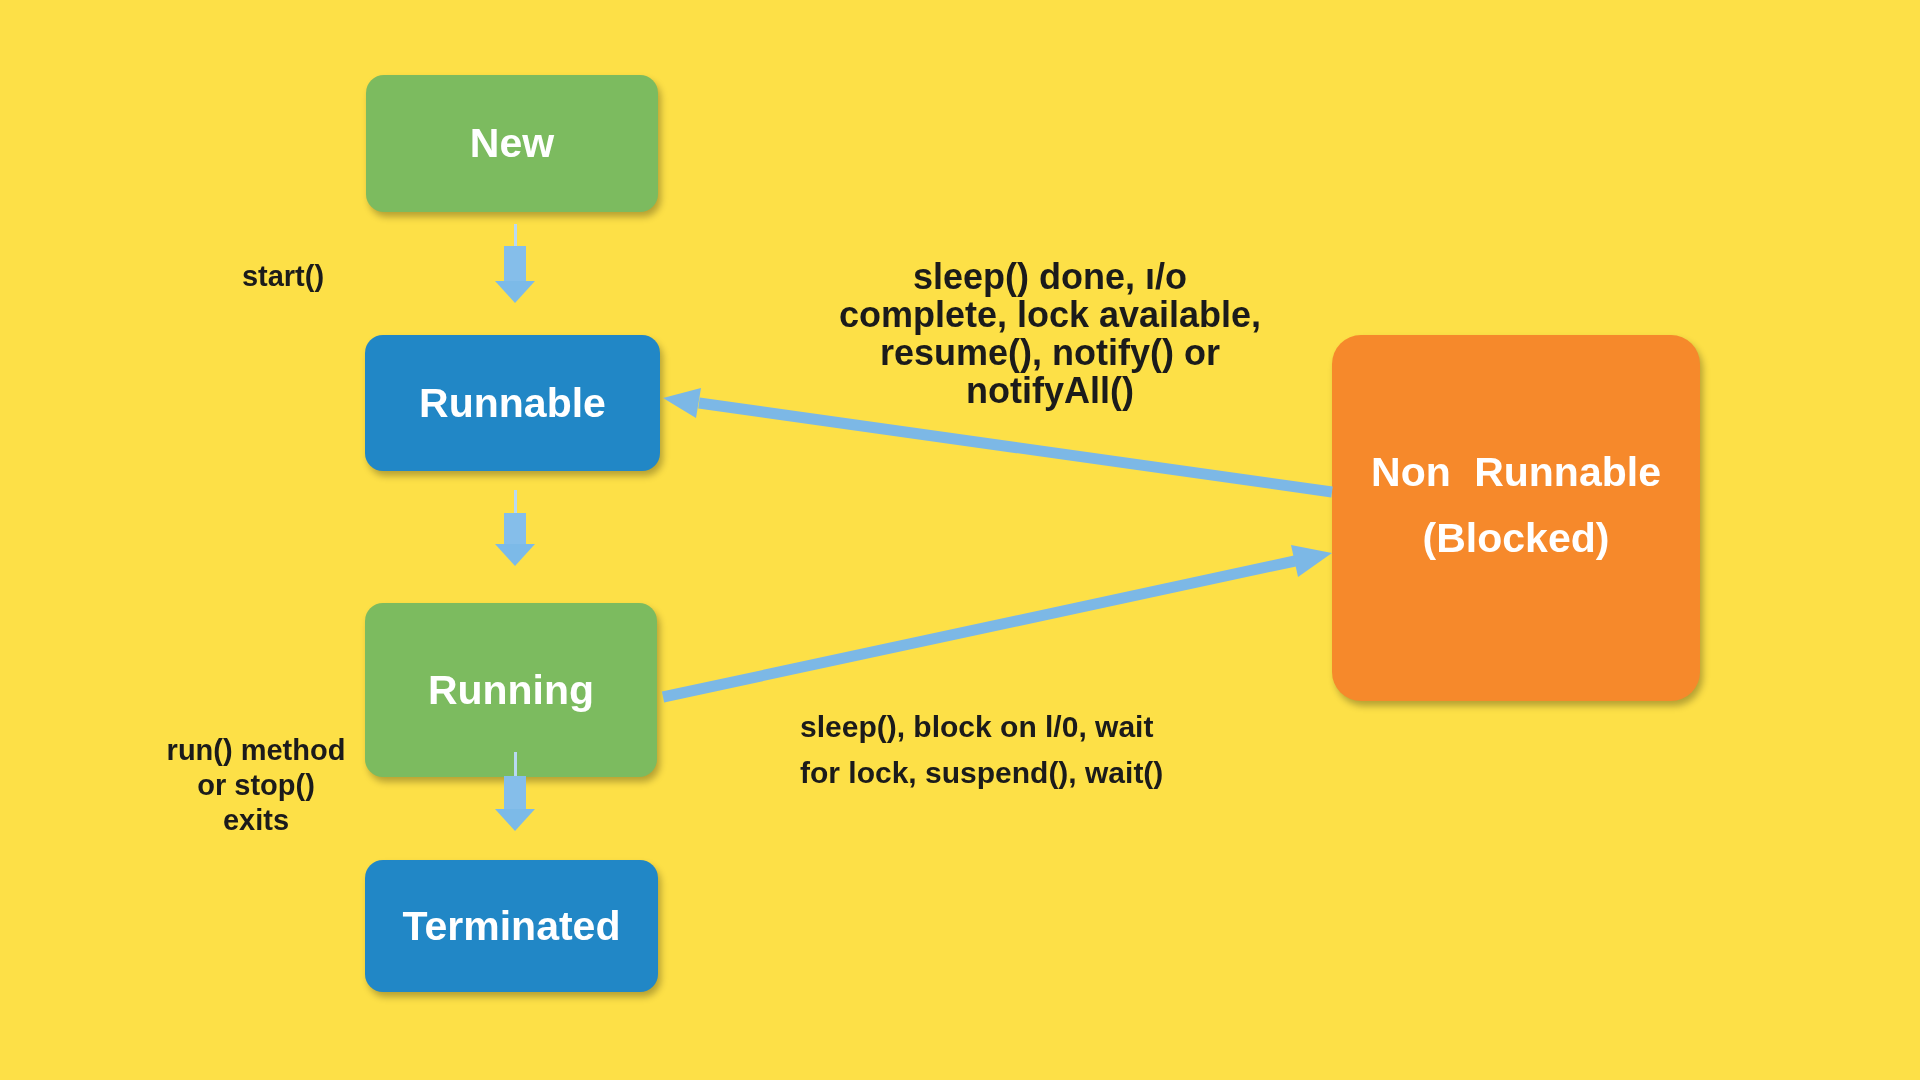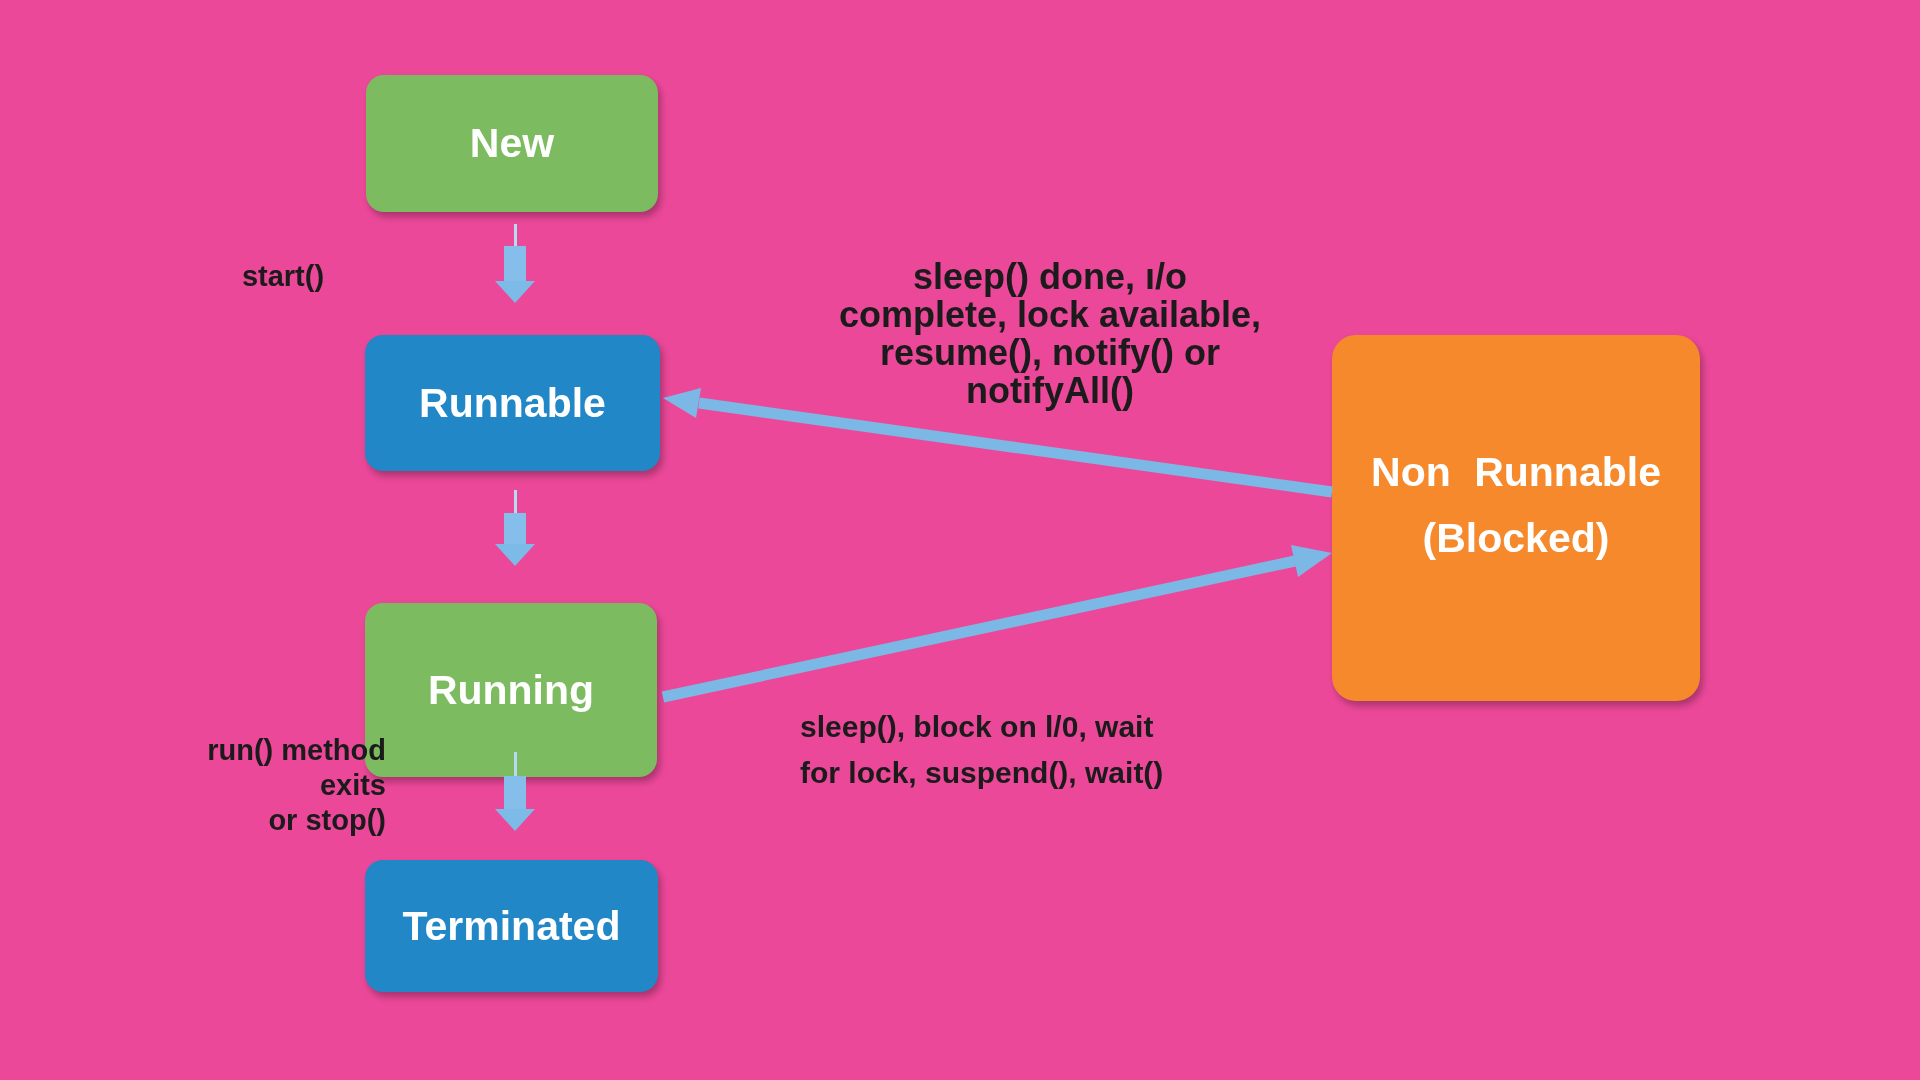--- a/index.html
+++ b/index.html
@@ -1,45 +1,46 @@
 <!DOCTYPE html>
 <html><head>
 <meta charset="utf-8">
 <style>
   html,body{margin:0;padding:0;background:#ffffff;}
   #canvas{
     position:relative;
     width:1920px;height:1080px;
-    background:#ec4899;
+    background:#fde047;
     overflow:hidden;
     font-family:"Liberation Sans", sans-serif;
   }
   .state-box{
     position:absolute;
     display:flex;align-items:center;justify-content:center;
     border-radius:18px;
     box-shadow:3px 5px 7px rgba(0,0,0,0.28);
     color:#ffffff;font-weight:700;font-size:41px;
     text-align:center;
   }
   .green{background:#7cbb5f;}
   .blue{background:#2187c6;}
   .orange{background:#f6892b;border-radius:24px;}
   .nonrun{
     flex-direction:column;
     row-gap:19px;
     padding-bottom:26px;
+    border-radius:29px;
   }
   .nonrun .l1{word-spacing:12px;}
   .black-label{
     position:absolute;
     color:#1b1b1b;font-weight:700;
   }
   .lbl-start{left:228px;top:260px;width:110px;text-align:center;font-size:29px;line-height:32px;}
-  .lbl-run{left:126px;top:733px;width:260px;text-align:right;font-size:29px;line-height:35px;}
+  .lbl-run{left:126px;top:733px;width:260px;text-align:center;font-size:29px;line-height:35px;}
   .lbl-torunnable{left:810px;top:258px;width:480px;text-align:center;font-size:36px;line-height:38px;}
   .lbl-toblocked{left:800px;top:704px;width:470px;text-align:left;font-size:30px;line-height:46px;}
   .varrow{
     position:absolute;width:40px;
     display:flex;flex-direction:column;align-items:center;
   }
   .varrow .stem{width:3px;background:#b9d9f3;}
   .varrow .vbody{width:22px;background:#85beea;}
   .varrow .vhead{
     width:0;height:0;
@@ -103,22 +104,22 @@
       <polygon points="1332,553 1298,577 1291,545" fill="#7cb8e6"></polygon>
     </g>
   </svg>
 
   <div class="black-label lbl-start">
     <div>start()</div>
   </div>
 
   <div class="black-label lbl-run">
     <div>run() method</div>
+    <div>or stop()</div>
     <div>exits</div>
-    <div>or stop()</div>
   </div>
 
   <div class="black-label lbl-torunnable">
     <div>sleep() done, ı/o</div>
     <div>complete, lock available,</div>
     <div>resume(), notify() or notifyAll()</div>
   </div>
 
   <div class="black-label lbl-toblocked">
     <div>sleep(), block on l/0, wait</div>

